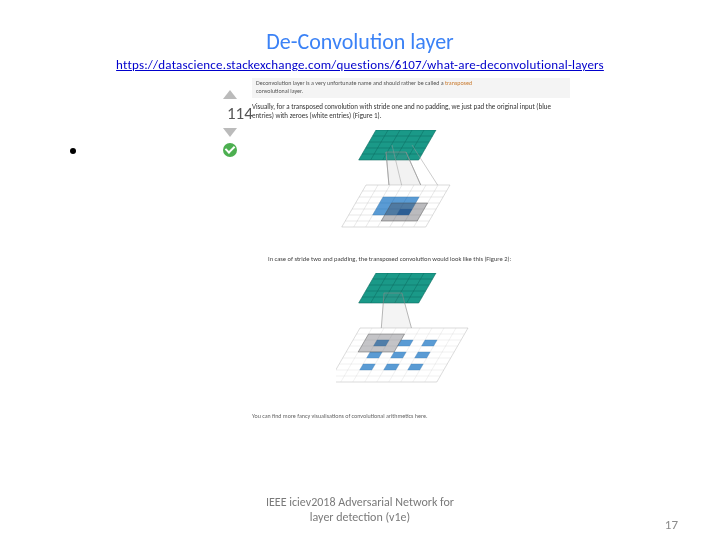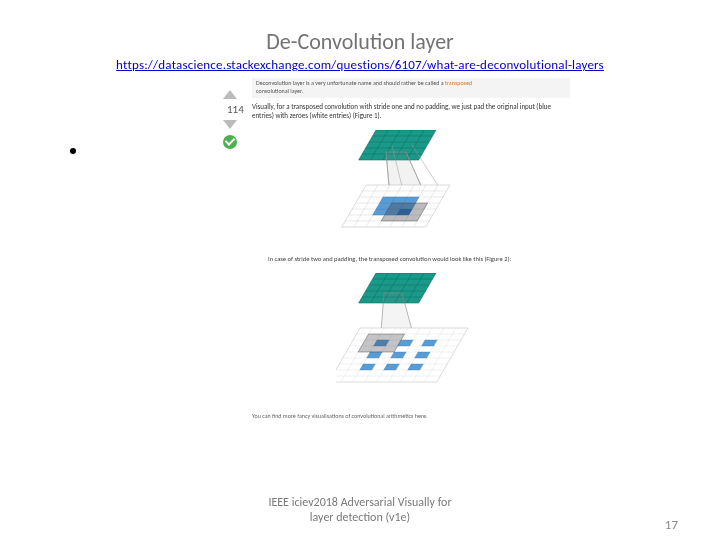--- a/index.html
+++ b/index.html
@@ -8,21 +8,21 @@
     height: 540px;
     background: #fff;
     font-family: Calibri, Arial, sans-serif;
     position: relative;
     overflow: hidden;
   }
   .title {
     text-align: center;
     font-size: 22px;
     font-weight: 400;
-    color: #737373;
+    color: #3b82f6;
     margin-top: 28px;
   }
   .link {
     text-align: center;
     font-size: 13px;
     color: #0000cc;
     text-decoration: underline;
     margin-top: 2px;
     letter-spacing: 0.2px;
     cursor: pointer;
@@ -57,21 +57,21 @@
     border-left: 7px solid transparent;
     border-right: 7px solid transparent;
     border-bottom: 9px solid #bbb;
   }
   .vote-down {
     border-left: 7px solid transparent;
     border-right: 7px solid transparent;
     border-top: 9px solid #bbb;
   }
   .vote-count {
-    font-size: 11px;
+    font-size: 17px;
     color: #555;
     margin: 4px 12px;
   }
   .accept-check {
     width: 14px;
     height: 14px;
     background: #4caf50;
     border-radius: 50%;
     margin: 6px auto 0;
     position: relative;
@@ -274,16 +274,16 @@
           </g>
         </g>
       </svg>
     </div>
 
     <div class="end-caption">You can find more fancy visualisations of convolutional arithmetics here.</div>
   </div>
 </div>
 
 <div class="footer-center">
-  <span>IEEE iciev2018 Adversarial Visually for</span><br>
+  <span>IEEE iciev2018 Adversarial Network for</span><br>
   <span>layer detection (v1e)</span>
 </div>
 <div class="page-num">17</div>
 
 </body></html>

